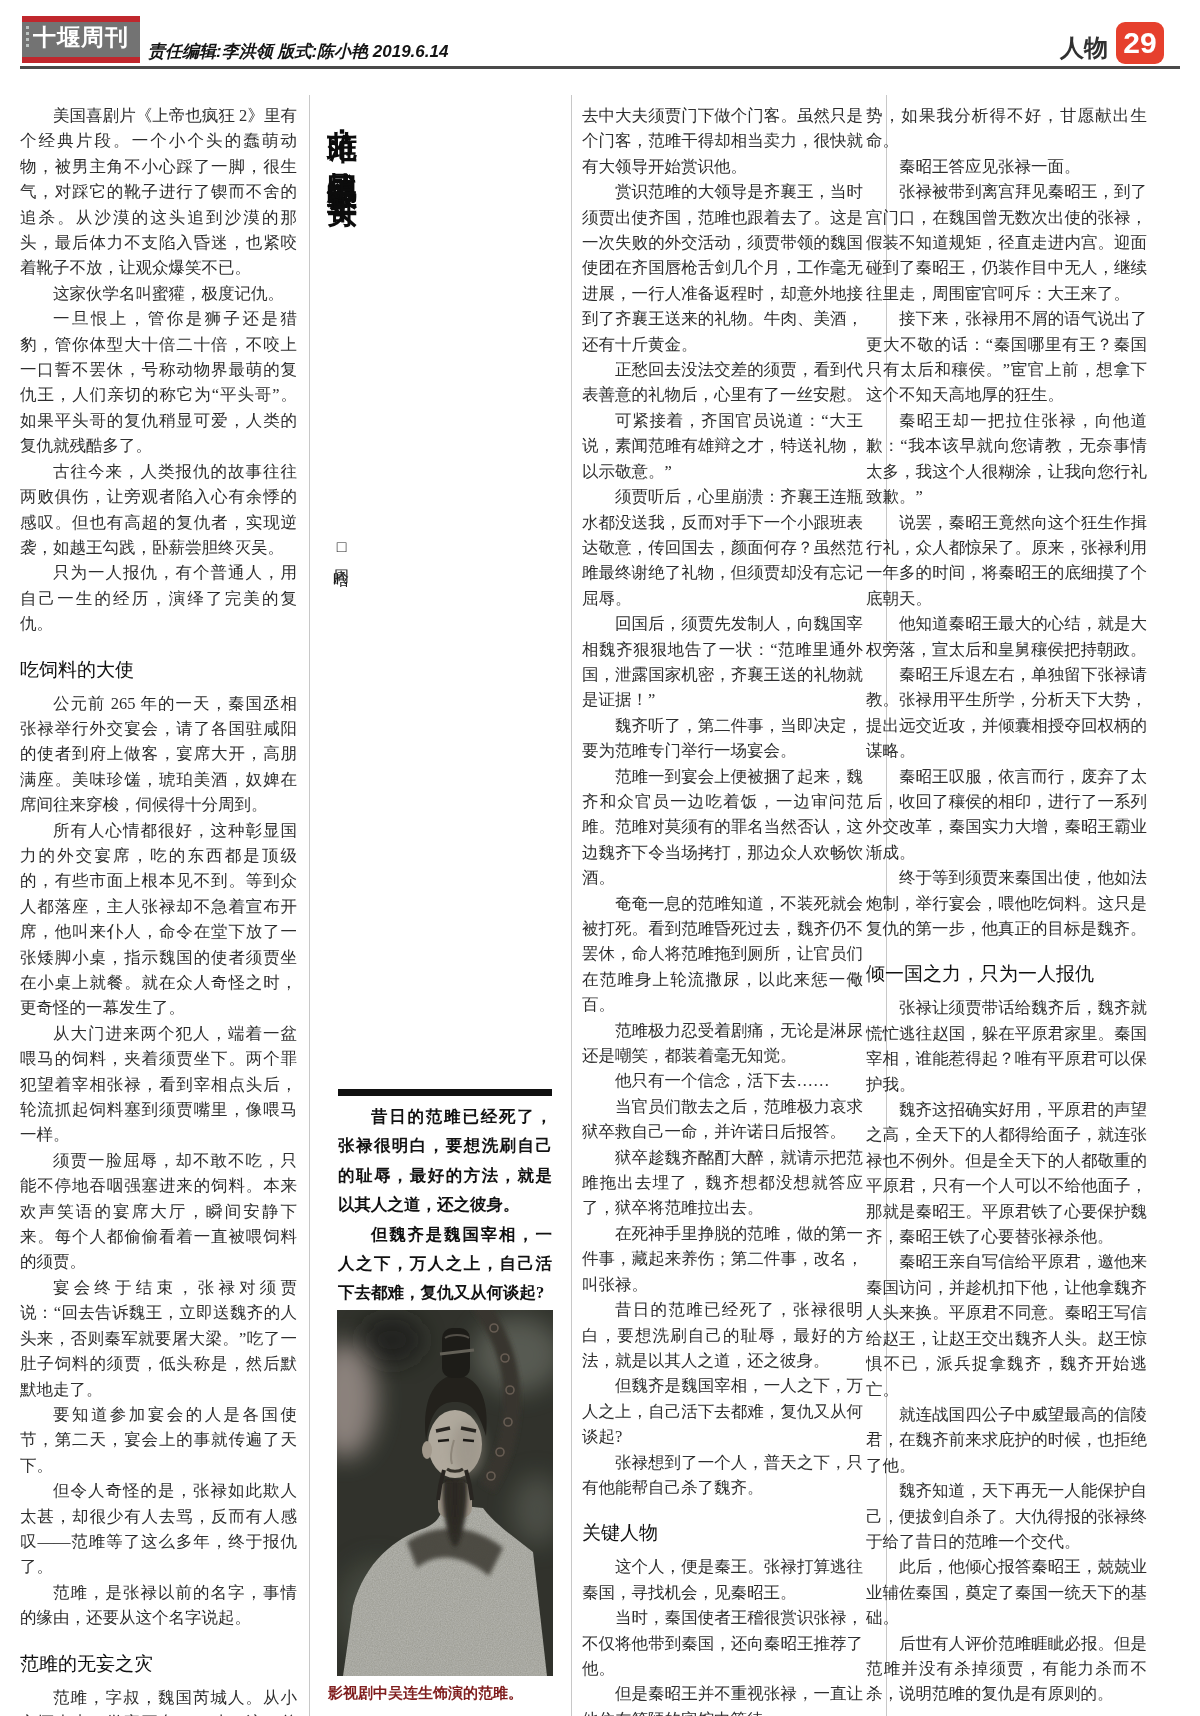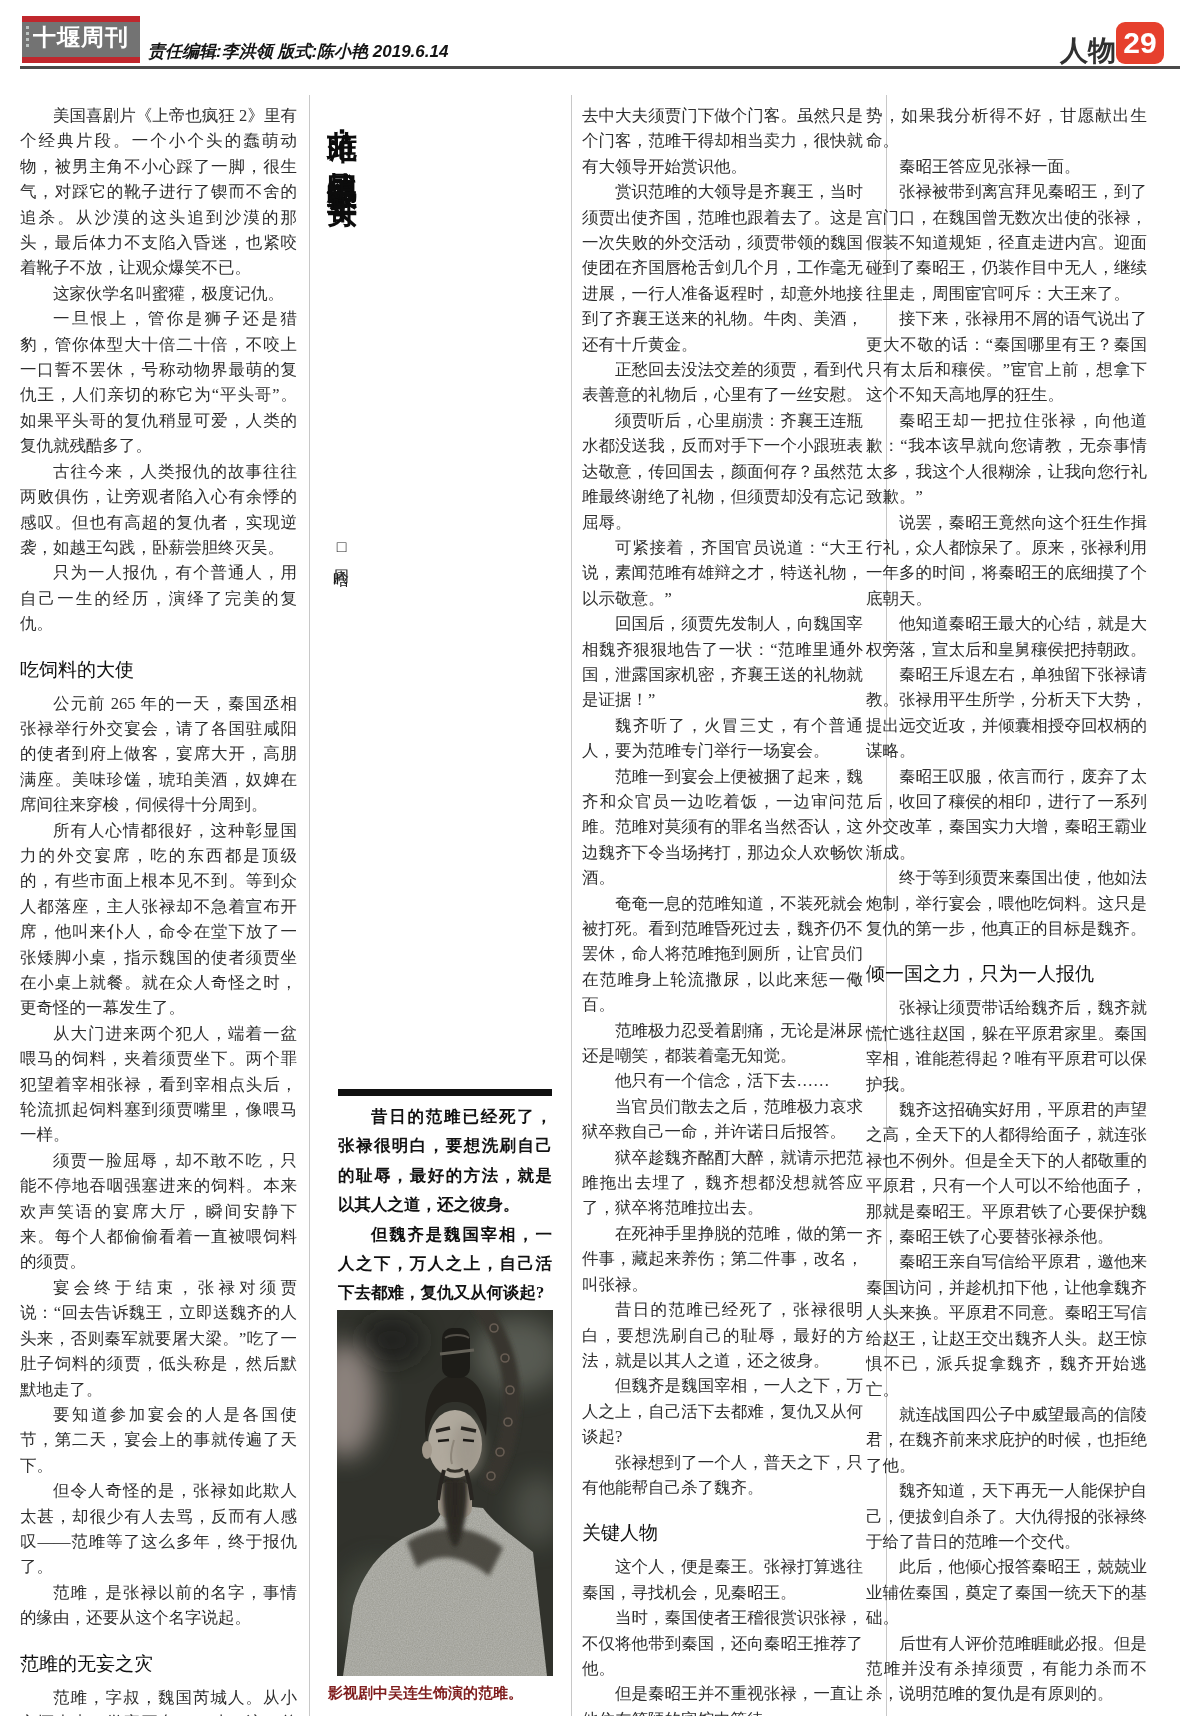--- a/index.html
+++ b/index.html
@@ -9,21 +9,21 @@
   
   .logo{position:absolute;left:22px;top:16px;width:118px;height:47px;}
   .logo .bar{height:6px;background:#c0272d;}
   .logo .mid{position:relative;height:35px;background:#737373;display:flex;justify-content:center;}
   .logo .mid span{color:#fff;font-weight:bold;font-size:23px;letter-spacing:1px;white-space:nowrap;}
   .logo .marks{position:absolute;left:4px;top:4px;width:3px;height:26px;display:flex;flex-direction:column;gap:3px;}
   .logo .marks i{display:block;width:3px;height:3px;background:#cfd8d6;opacity:.8;}
   .editor-line{position:absolute;left:148px;top:40px;font-family:"Liberation Sans","DejaVu Sans",sans-serif;
                font-weight:bold;font-style:italic;font-size:17px;color:#141414;white-space:nowrap;}
   .section-label{position:absolute;left:1060px;top:32px;font-family:"Liberation Sans","DejaVu Sans",sans-serif;
-                 font-weight:bold;font-size:28px;color:#303030;}
+                 font-weight:bold;font-size:24px;color:#303030;}
   .pagenum{position:absolute;left:1116px;top:22px;width:48px;height:42px;background:#e6402d;border-radius:9px;
            display:flex;align-items:center;justify-content:center;color:#fff;
            font-family:"Liberation Sans","DejaVu Sans",sans-serif;font-weight:bold;font-size:30px;}
   .header-rule{position:absolute;left:20px;top:66px;width:1160px;height:3px;background:#4a4a4a;}
 
   
   .vrule{position:absolute;top:95px;height:1621px;width:1px;background:#c8c8c8;}
   .vrule.r1{left:309px;} .vrule.r2{left:571px;} .vrule.r3{left:886px;}
 
   
@@ -94,24 +94,24 @@
       <p>要知道参加宴会的人是各国使节，第二天，宴会上的事就传遍了天下。</p>
       <p>但令人奇怪的是，张禄如此欺人太甚，却很少有人去骂，反而有人感叹——范雎等了这么多年，终于报仇了。</p>
       <p>范雎，是张禄以前的名字，事情的缘由，还要从这个名字说起。</p>
       <h3>范雎的无妄之灾</h3>
       <p>范雎，字叔，魏国芮城人。从小心怀大志，学富五车，口才一流，曾周游列国，寻求入仕一展抱负。但战国时代，做官的门槛相当高，要么投胎好，生在名门望族；要么有钱，捐钱换个官职。</p>
     </div>
   <div class="textcol c3">
       <p class="noind">去中大夫须贾门下做个门客。虽然只是个门客，范雎干得却相当卖力，很快就有大领导开始赏识他。</p>
       <p>赏识范雎的大领导是齐襄王，当时须贾出使齐国，范雎也跟着去了。这是一次失败的外交活动，须贾带领的魏国使团在齐国唇枪舌剑几个月，工作毫无进展，一行人准备返程时，却意外地接到了齐襄王送来的礼物。牛肉、美酒，还有十斤黄金。</p>
       <p>正愁回去没法交差的须贾，看到代表善意的礼物后，心里有了一丝安慰。</p>
+      <p>可紧接着，齐国官员说道：“大王说，素闻范雎有雄辩之才，特送礼物，以示敬意。”</p>
       <p>须贾听后，心里崩溃：齐襄王连瓶水都没送我，反而对手下一个小跟班表达敬意，传回国去，颜面何存？虽然范雎最终谢绝了礼物，但须贾却没有忘记屈辱。</p>
-      <p>可紧接着，齐国官员说道：“大王说，素闻范雎有雄辩之才，特送礼物，以示敬意。”</p>
       <p>回国后，须贾先发制人，向魏国宰相魏齐狠狠地告了一状：“范雎里通外国，泄露国家机密，齐襄王送的礼物就是证据！”</p>
-      <p>魏齐听了，火冒三丈，有个普通人，要为范雎专门举行一场宴会。</p>
+      <p>魏齐听了，第二件事，当即决定，要为范雎专门举行一场宴会。</p>
       <p>范雎一到宴会上便被捆了起来，魏齐和众官员一边吃着饭，一边审问范雎。范雎对莫须有的罪名当然否认，这边魏齐下令当场拷打，那边众人欢畅饮酒。</p>
       <p>奄奄一息的范雎知道，不装死就会被打死。看到范雎昏死过去，魏齐仍不罢休，命人将范雎拖到厕所，让官员们在范雎身上轮流撒尿，以此来惩一儆百。</p>
       <p>范雎极力忍受着剧痛，无论是淋尿还是嘲笑，都装着毫无知觉。</p>
       <p>他只有一个信念，活下去……</p>
       <p>当官员们散去之后，范雎极力哀求狱卒救自己一命，并许诺日后报答。</p>
       <p>狱卒趁魏齐酩酊大醉，就请示把范雎拖出去埋了，魏齐想都没想就答应了，狱卒将范雎拉出去。</p>
       <p>在死神手里挣脱的范雎，做的第一件事，藏起来养伤；第二件事，改名，叫张禄。</p>
       <p>昔日的范雎已经死了，张禄很明白，要想洗刷自己的耻辱，最好的方法，就是以其人之道，还之彼身。</p>
       <p>但魏齐是魏国宰相，一人之下，万人之上，自己活下去都难，复仇又从何谈起?</p>
       <p>张禄想到了一个人，普天之下，只有他能帮自己杀了魏齐。</p>

